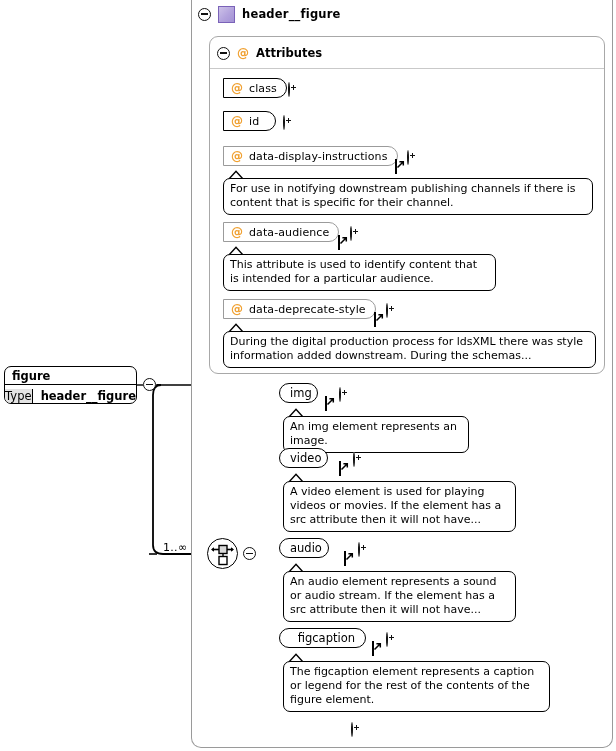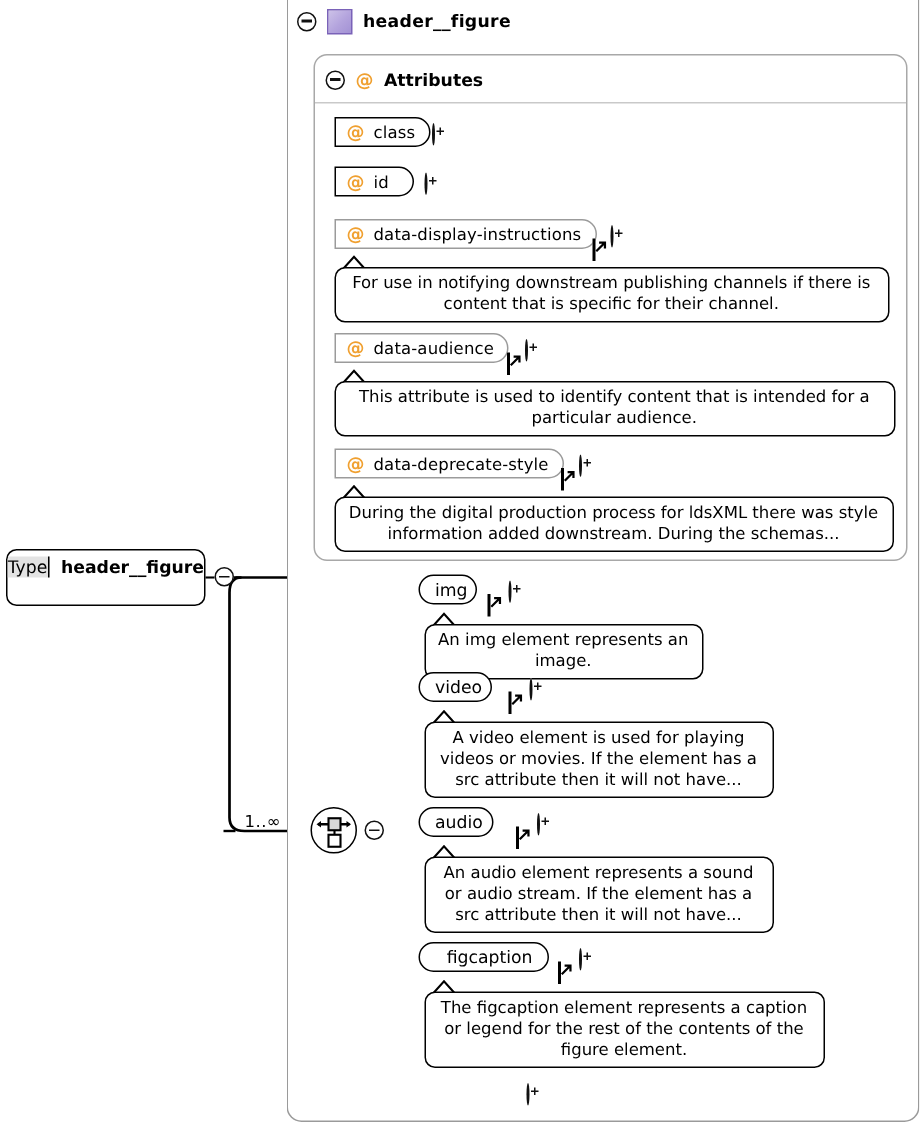--- a/index.html
+++ b/index.html
@@ -85,21 +85,21 @@
     width:11px;height:11px;background:#fff;border:1.3px solid #000;
     box-sizing:border-box;position:relative;
   }
   .doc-arrow svg{position:absolute;left:0;top:0;}
 
   
   .balloon{
     box-sizing:border-box;
     border:1.4px solid #000;border-radius:7px;background:#fff;
     padding:3px 7px 4px 6px;
-    font-size:11px;line-height:14px;text-align:center;
+    font-size:11px;line-height:14px;
   }
   .balloon-tail{
     position:absolute;width:17px;height:9px;overflow:hidden;
   }
   .balloon-tail svg{display:block;}
 
   
   .elem-box{
     height:20px;box-sizing:border-box;
     border:1.6px solid #000;border-radius:11px;
@@ -235,21 +235,21 @@
       <path d="M1.5 7.5 L7 2 M3.4 1.7 H7.3 V5.6" stroke="#000" stroke-width="1.5" fill="none"></path>
     </svg>
 </span>
 <span class="abs plus-circle" style="left:340px;top:227px;"></span>
 
 <span class="abs balloon-tail" style="left:228px;top:246px;">
   <svg width="17" height="10" viewBox="0 0 17 10">
       <path d="M1 9 L8 1.2 L15 9" stroke="#000" stroke-width="1.4" fill="#fff"></path>
     </svg>
 </span>
-<div class="abs balloon" style="left:223px;top:254px;width:374px;">
+<div class="abs balloon" style="left:223px;top:254px;width:273px;">
   <span>This attribute is used to identify content that is intended for a particular audience.</span>
 </div>
 
 
 <div class="abs attr-box doc" style="left:223px;top:299px;">
   <span class="at-sign">@</span>
   <span class="attr-name">data-deprecate-style</span>
 </div>
 <span class="abs doc-arrow" style="left:362px;top:313px;">
   <svg width="9" height="9" viewBox="0 0 9 9">
@@ -262,20 +262,21 @@
   <svg width="17" height="10" viewBox="0 0 17 10">
       <path d="M1 9 L8 1.2 L15 9" stroke="#000" stroke-width="1.4" fill="#fff"></path>
     </svg>
 </span>
 <div class="abs balloon" style="left:223px;top:331px;width:373px;">
   <span>During the digital production process for ldsXML there was style information added downstream. During the schemas...</span>
 </div>
 
 
 <div class="abs" id="figure-box">
+  <div id="figure-name">figure</div>
   <div id="figure-type-row">
     <div id="figure-type-label">Type</div>
     <div id="figure-type-value">header__figure</div>
   </div>
 </div>
 <span class="abs expander" style="left:143px;top:378px;"></span>
 
 
 <div class="abs" id="choice-symbol">
   <svg width="29" height="29" viewBox="0 0 29 29">

